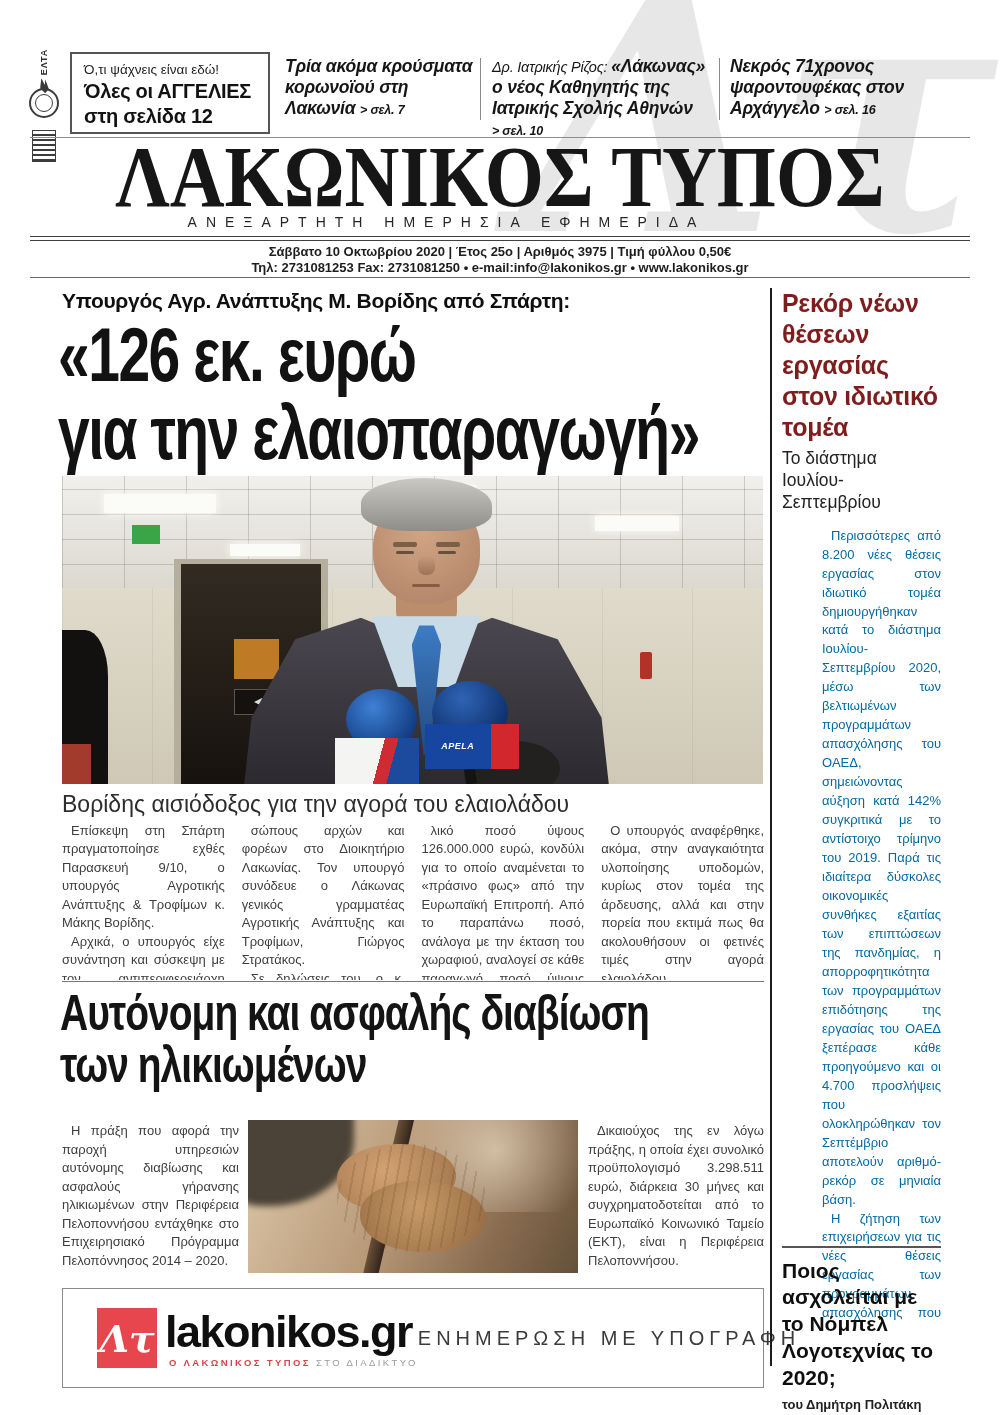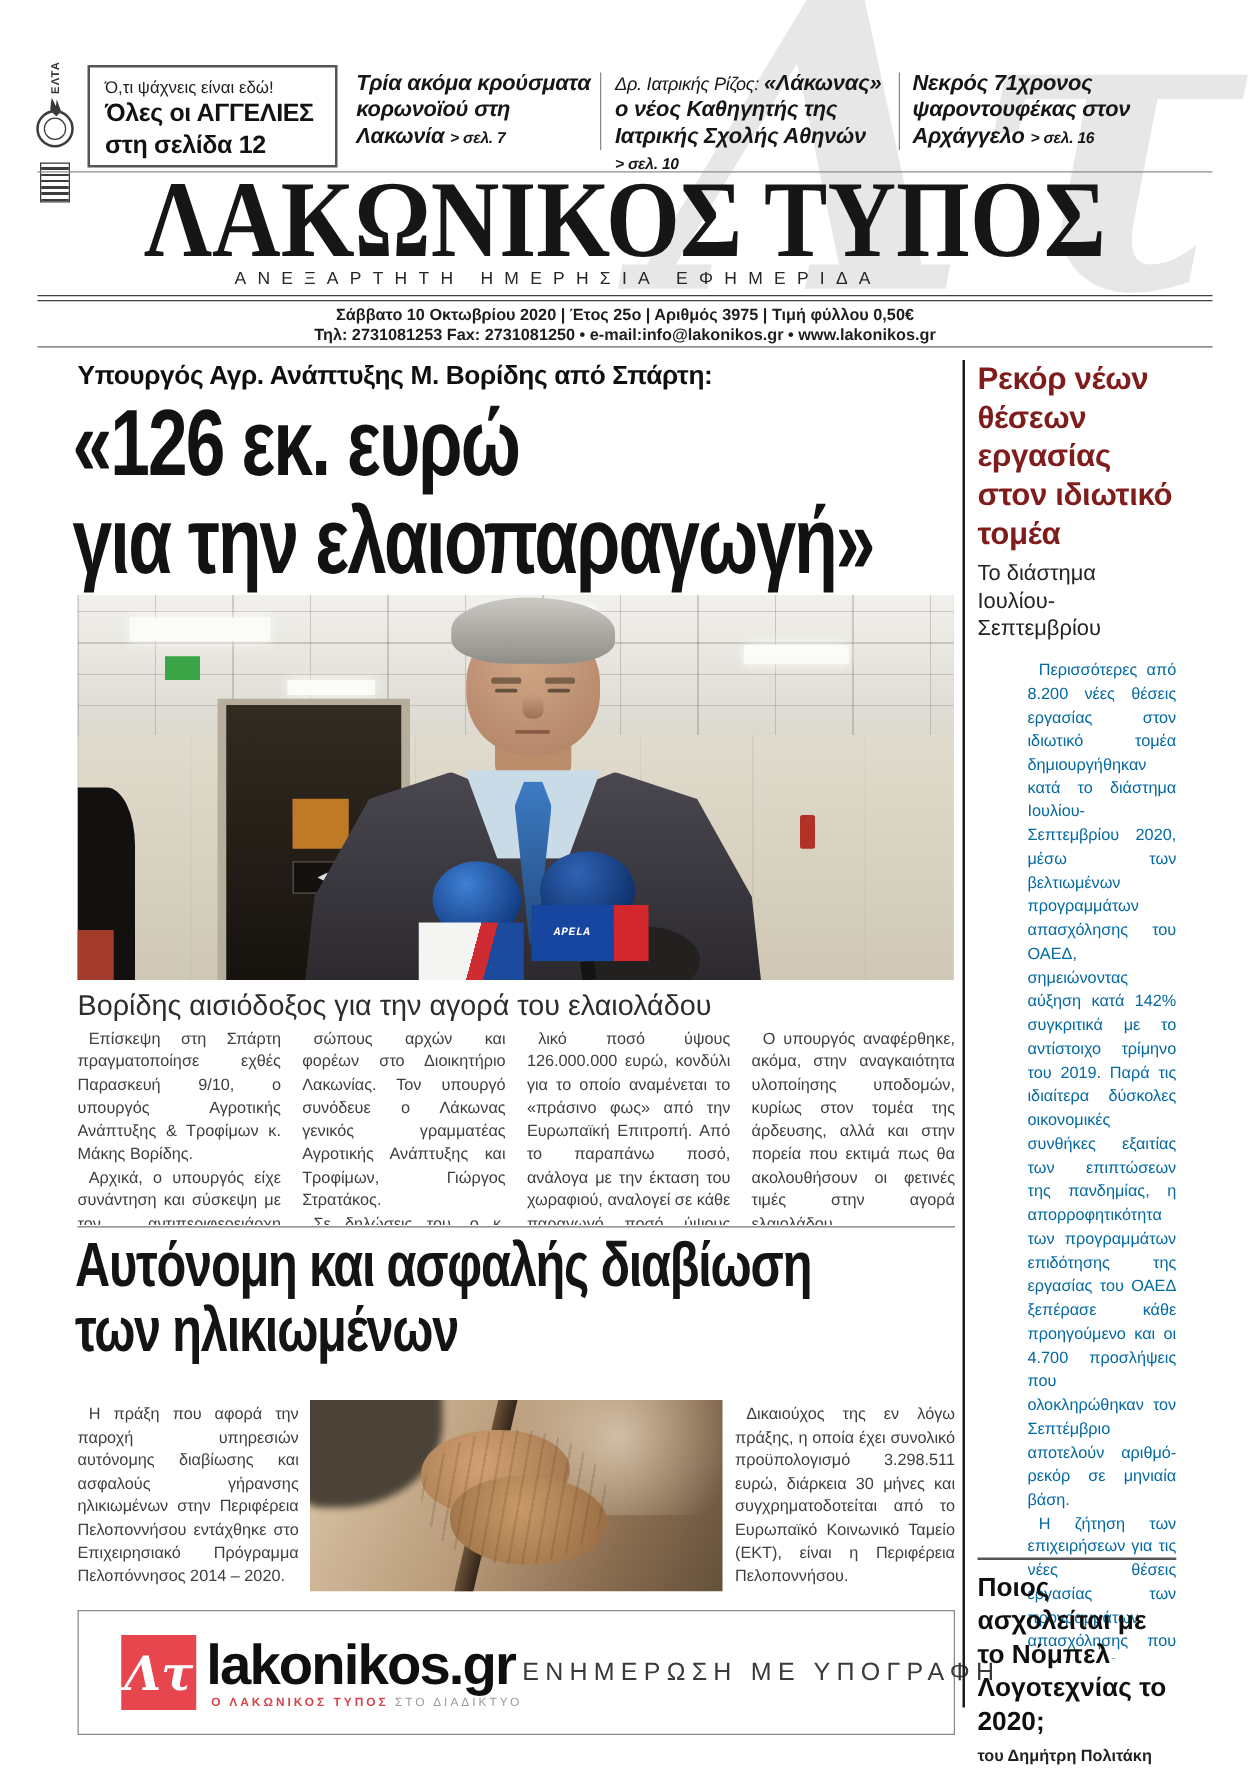--- a/index.html
+++ b/index.html
@@ -119,21 +119,21 @@
   .p1-mic3 { left:58%; top:86%; width:13%; height:18%; background:#23211f; border-radius:50%; }
   .p1-mic1 { left:40.5%; top:69%; width:10.2%; height:20%;
     background:radial-gradient(circle at 38% 30%, #3e80d4, #113a80 78%); border-radius:50%; }
   .p1-flag1 { left:39%; top:85%; width:12%; height:15%;
     background:linear-gradient(105deg,#f4f4f2 52%, #cf2b33 52%, #cf2b33 66%, #1c4a9c 66%); }
   .p1-stem2 { left:57.5%; top:95%; width:1.6%; height:5%; background:#141414; transform:rotate(-8deg); }
   .p1-mic2 { left:52.8%; top:66.5%; width:10.8%; height:20.5%;
     background:radial-gradient(circle at 40% 28%, #2f63b5, #0d2e68 80%); border-radius:50%; }
   .p1-flag2 { left:51.8%; top:80.5%; width:13.4%; height:14.5%; display:flex !important; overflow:hidden; }
   .p1-flag2-blue { flex:2.3; background:#1746a0; color:#fff; font-size:9px; font-weight:bold;
-    font-style:italic; display:flex; align-items:center; justify-content:center; letter-spacing:.5px;font-family:Liberation Mono, monospace; }
+    font-style:italic; display:flex; align-items:center; justify-content:center; letter-spacing:.5px; }
   .p1-flag2-red { flex:1; background:#d3272e; }
   
   .h2x { position:absolute; left:60px; font-weight:800; font-size:39px; letter-spacing:-1px;
     color:#141414; line-height:1; transform:scaleY(1.28); transform-origin:left top; white-space:nowrap; }
   .h2l1 { top:988px; } .h2l2 { top:1040px; }
   .subhead2 { position:absolute; left:62px; top:1090px; font-size:21px; color:#2d2d2d; }
   .b2left { position:absolute; left:62px; top:1122px; width:177px; height:152px;
     font-size:13px; line-height:1.43; text-align:justify; color:#3e3e3e; overflow:hidden; }
   .b2right { position:absolute; left:588px; top:1122px; width:176px; height:152px;
     font-size:13px; line-height:1.43; text-align:justify; color:#3e3e3e; overflow:hidden; }

